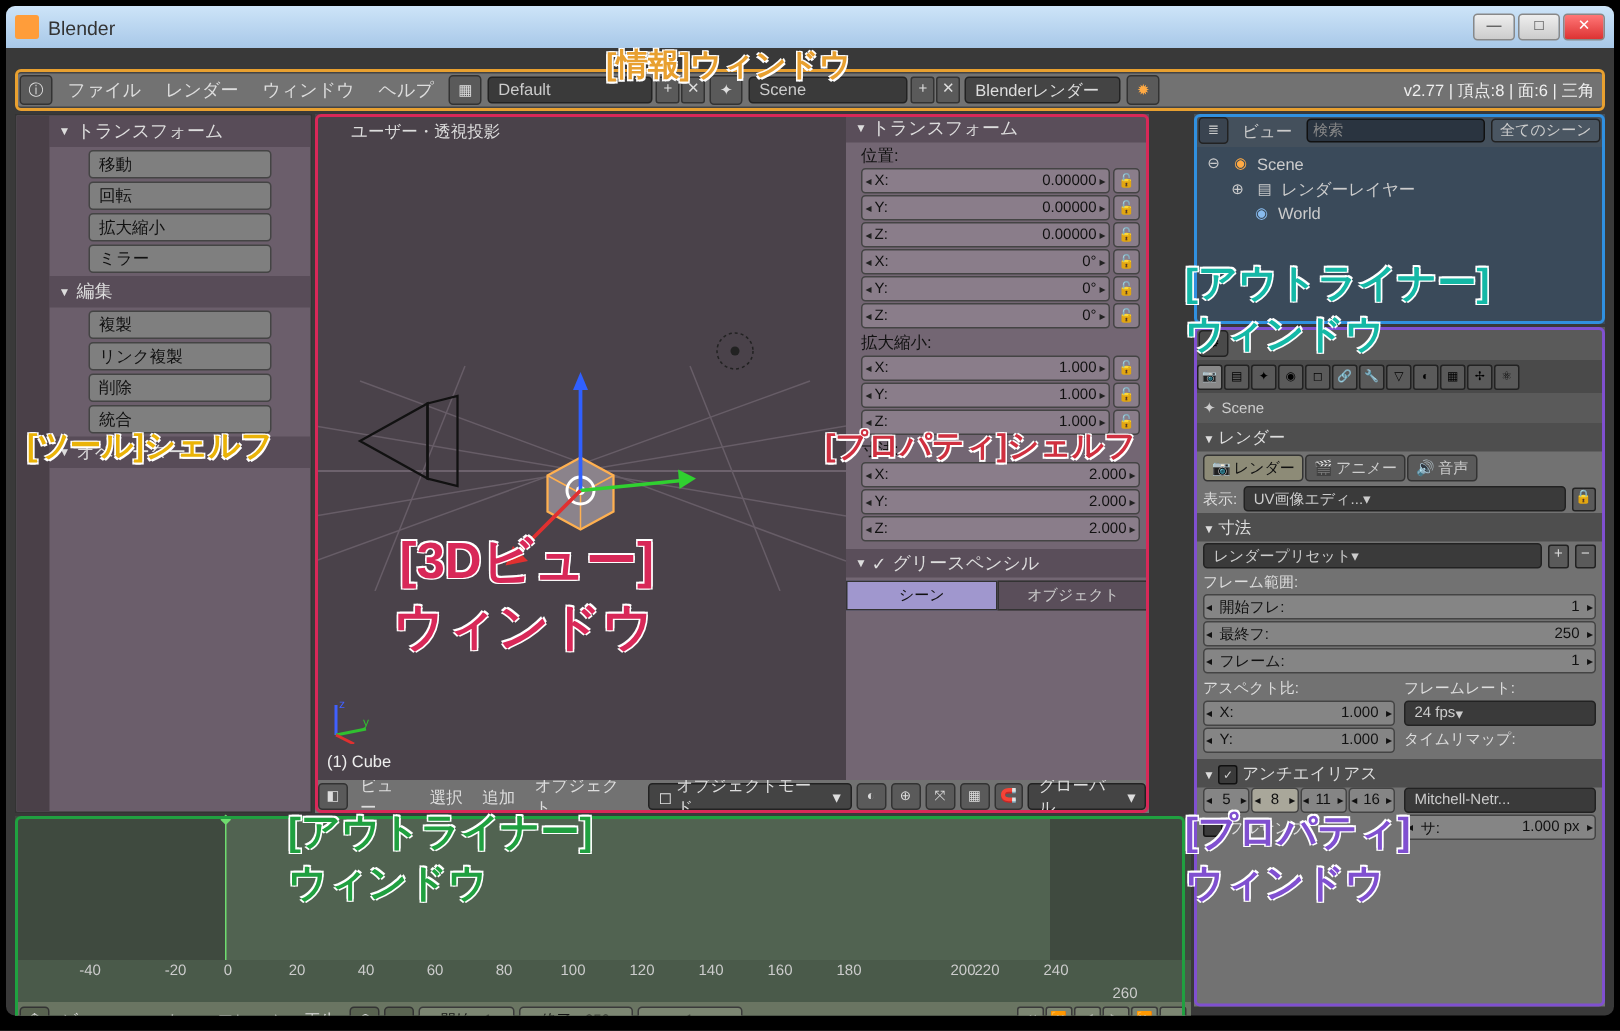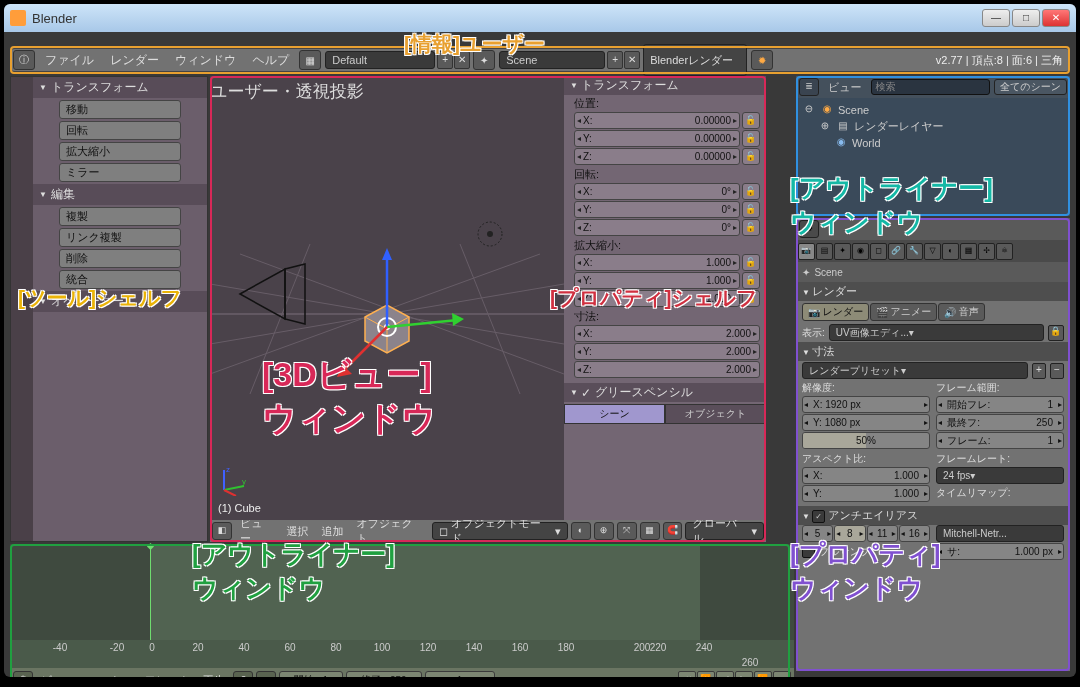--- a/index.html
+++ b/index.html
@@ -13,36 +13,36 @@
 
 .content { position:absolute; left:0; top:28px; right:0; bottom:0; }
 
 
 .info { position:absolute; left:6px; right:6px; top:16px; height:24px; background:#727272; border:1px solid #444; border-radius:4px; display:flex; align-items:center; font-size:12px; color:#ddd; }
 .info .ico { width:22px; height:20px; margin:0 2px; background:#5a5a5a; border:1px solid #333; border-radius:3px; display:flex; align-items:center; justify-content:center; font-size:10px; }
 .info .menu { padding:0 8px; cursor:default; }
 .info .field { background:#3a3a3a; border:1px solid #222; border-radius:3px; height:18px; padding:0 6px; display:flex; align-items:center; font-size:11px; color:#ccc; margin:0 2px; }
 .info .sbtn { width:16px; height:18px; background:#5a5a5a; border:1px solid #333; border-radius:2px; font-size:10px; text-align:center; line-height:15px; margin-right:1px; }
 .info .stats { margin-left:auto; padding:0 6px; font-size:11px; color:#eee; white-space:nowrap; }
-.info .fieldbtn { background:#444; border:1px solid #222; border-radius:3px; height:32px; padding:0 6px; font-size:11px; color:#ddd; display:flex; align-items:center; margin:0 2px; }
+.info .fieldbtn { background:#444; border:1px solid #222; border-radius:3px; height:18px; padding:0 6px; font-size:11px; color:#ddd; display:flex; align-items:center; margin:0 2px; }
 
 
 .main { position:absolute; left:6px; right:6px; top:44px; bottom:6px; }
 
 
 .toolshelf { position:absolute; left:0; top:0; width:198px; height:466px; background:#6b5e6b; border:1px solid #333; overflow:hidden; }
 .toolshelf .hdr { background:#584c58; color:#ddd; font-size:12px; padding:2px 6px; display:flex; align-items:center; }
 .toolshelf .hdr::before { content:"▼"; font-size:8px; margin-right:4px; }
 .toolshelf .btn { margin:2px 26px 2px 26px; background:#7f7f7f; border:1px solid #444; border-radius:3px; padding:1px 6px; font-size:11px; color:#111; }
 .toolshelf .tabstrip { position:absolute; left:0; top:0; bottom:0; width:22px; background:#4a4048; }
 
 
 .view3d { position:absolute; left:200px; top:0; width:556px; height:466px; background:#3a3238; }
 .viewport { position:absolute; left:0; top:0; right:202px; bottom:22px; background:#4a424a; overflow:hidden; }
-.viewport .label { position:absolute; left:0; top:4px; color:#ddd; font-size:17px; }
+.viewport .label { position:absolute; left:24px; top:4px; color:#ddd; font-size:11px; }
 .viewport .obj { position:absolute; left:8px; bottom:6px; color:#eee; font-size:11px; }
 .viewport .axes { position:absolute; left:8px; bottom:24px; width:32px; height:32px; }
 .viewport .grid { position:absolute; left:0; top:118px; right:0; height:200px; }
 .gridline { stroke:#675d67; stroke-width:1; }
 .gridlineC { stroke:#7a6e7a; stroke-width:1; }
 
 
 .propshelf { position:absolute; right:0; top:0; width:202px; bottom:22px; background:#736673; overflow:hidden; }
 .propshelf .hdr { background:#5a4e5a; color:#ddd; font-size:12px; padding:1px 6px; display:flex; align-items:center; }
 .propshelf .hdr::before { content:"▼"; font-size:8px; margin-right:3px; }
@@ -121,21 +121,21 @@
 .props .slider { background:#858585; border:1px solid #444; border-radius:3px; height:17px; position:relative; overflow:hidden; }
 .props .slider .fill { position:absolute; left:0; top:0; bottom:0; width:50%; background:#a9a79a; }
 .props .slider .txt { position:absolute; left:0; right:0; text-align:center; font-size:10px; color:#111; line-height:15px; }
 .props .chk { width:13px; height:13px; background:#3a3a3a; border:1px solid #111; border-radius:2px; font-size:8px; text-align:center; line-height:11px; color:#ccc; }
 
 
 .anno { position:absolute; font-size:26px; font-weight:bold; text-shadow:-1px -1px 0 #fff,1px -1px 0 #fff,-1px 1px 0 #fff,1px 1px 0 #fff; pointer-events:none; z-index:50; line-height:1.3; }
 .anno.sm { font-size:21px; }
 .anno.info-a { color:#e8a030; left:400px; top:-2px; }
 .anno.tool-a { color:#eab308; left:14px; top:252px; }
-.anno.v3-a { color:#d82858; left:258px; top:320px; font-size:34px; }
+.anno.v3-a { color:#d82858; left:258px; top:320px; font-size:34px;text-align:right; }
 .anno.ps-a { color:#d03040; left:546px; top:252px; }
 .anno.tl-a { color:#20a040; left:188px; top:506px; }
 .anno.out-a { color:#14b8a6; left:786px; top:140px; }
 .anno.prop-a { color:#8050d0; left:786px; top:506px; }
 
 .anno-border { position:absolute; border:2px solid; pointer-events:none; z-index:49; border-radius:4px; }
 </style>
 </head>
 <body>
 
@@ -250,21 +250,20 @@
               </div>
               <div class="lock">🔓</div>
             </div>
        <div class="row">
               <div class="numf">
                 <span class="lab">Z:</span>
                 <span class="val">0.00000</span>
               </div>
               <div class="lock">🔓</div>
             </div>
-       <div class="sub">回転:</div>
        <div class="row">
               <div class="numf">
                 <span class="lab">X:</span>
                 <span class="val">0°</span>
               </div>
               <div class="lock">🔓</div>
             </div>
        <div class="row">
               <div class="numf">
                 <span class="lab">Y:</span>
@@ -403,33 +402,20 @@
        <span class="lock" style="width:16px;height:16px;background:#5a5a5a;border:1px solid #222;border-radius:2px;font-size:9px;text-align:center">🔒</span>
      </div>
 
      <div class="phdr">寸法</div>
      <div class="prow">
        <span class="pfield"><span>レンダープリセット</span> ▾</span>
        <span style="width:14px;height:16px;background:#5a5a5a;border:1px solid #222;border-radius:2px;font-size:10px;text-align:center">+</span>
        <span style="width:14px;height:16px;background:#5a5a5a;border:1px solid #222;border-radius:2px;font-size:10px;text-align:center">−</span>
      </div>
      <div class="cols">
-       <div class="col">
-         <div class="lab2">解像度:</div>
-         <div class="pnumf">
-                <span class="lab">X: 1920 px</span>
-              </div>
-         <div class="pnumf" style="margin-top:1px">
-                <span class="lab">Y: 1080 px</span>
-              </div>
-         <div class="slider" style="margin-top:1px">
-                <div class="fill"></div>
-                <div class="txt">50%</div>
-              </div>
-       </div>
        <div class="col">
          <div class="lab2">フレーム範囲:</div>
          <div class="pnumf">
                 <span class="lab">開始フレ:</span>
                 <span class="val">1</span>
               </div>
          <div class="pnumf" style="margin-top:1px">
                 <span class="lab">最終フ:</span>
                 <span class="val">250</span>
               </div>
@@ -534,21 +520,21 @@
          <span class="b">◀</span>
          <span class="b">▶</span>
          <span class="b">⏩</span>
          <span class="b">⏭</span>
        </span>
      </div>
    </div>
 
   </div>
 
-  <div class="anno info-a sm">[情報]ユーザー</div>
+  <div class="anno info-a sm">[情報]ウィンドウ</div>
   <div class="anno-border" style="left:6px;top:14px;right:6px;height:28px;border-color:#e8a030"></div>
 
   <div class="anno tool-a sm">[ツール]シェルフ</div>
   <div class="anno v3-a"><span>[3Dビュー]</span><br><span>ウィンドウ</span></div>
   <div class="anno-border" style="left:206px;top:44px;width:556px;height:466px;border-color:#d82858"></div>
   <div class="anno ps-a sm">[プロパティ]シェルフ</div>
 
   <div class="anno tl-a"><span>[アウトライナー]</span><br><span>ウィンドウ</span></div>
   <div class="anno-border" style="left:6px;top:512px;width:780px;height:148px;border-color:#20a040"></div>
 

